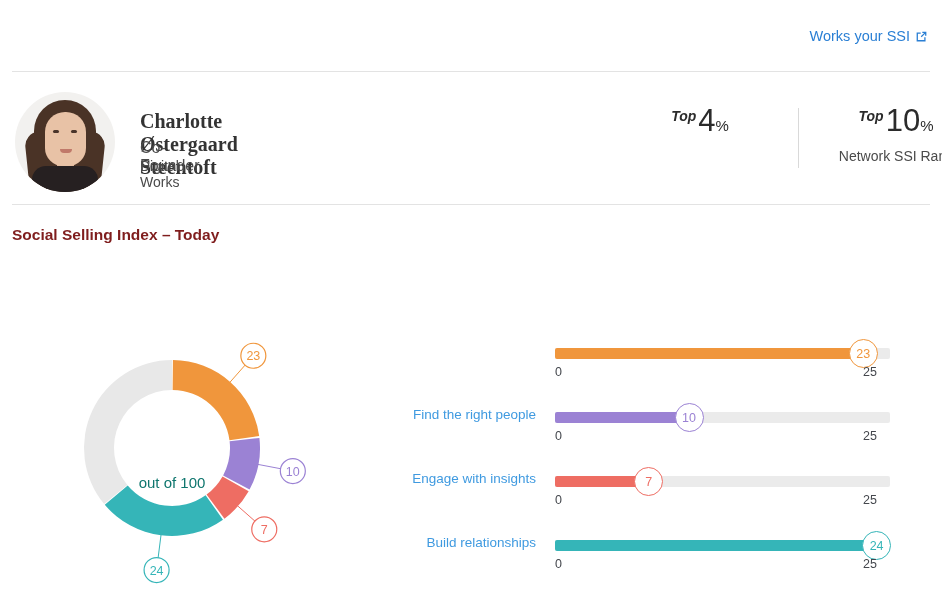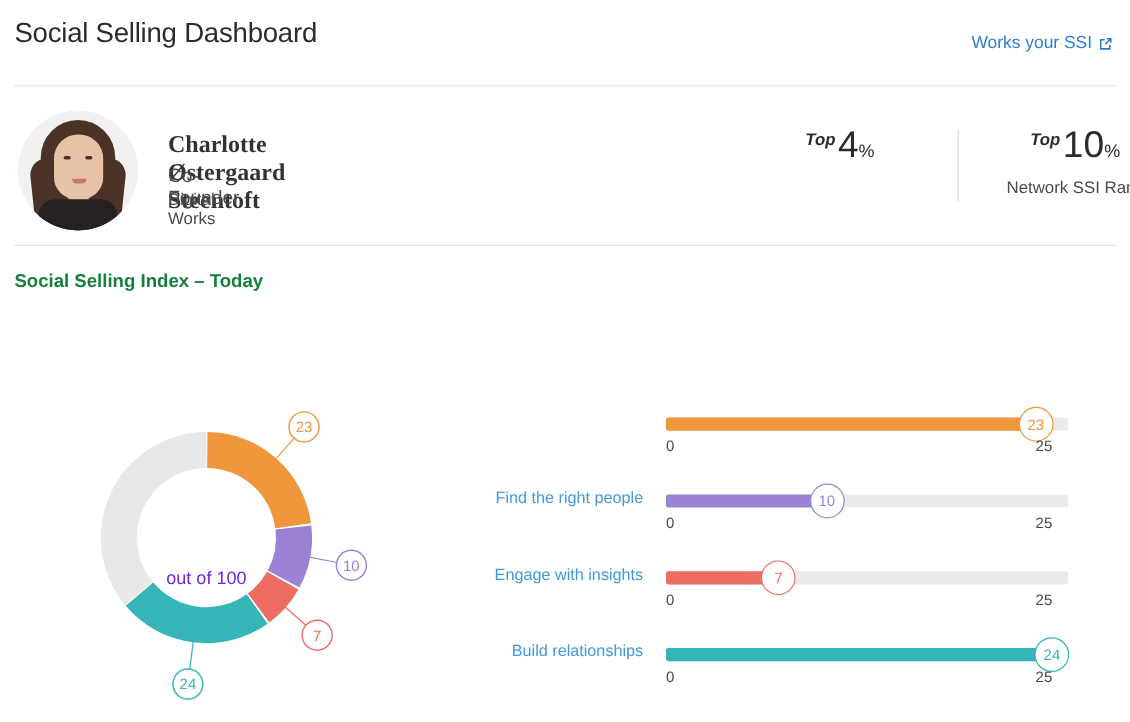--- a/index.html
+++ b/index.html
@@ -117,21 +117,21 @@
     font-size: 14px; color: #4a4a4a;
   }
   .rank-div {
     position: absolute; left: 188px; top: 3px;
     width: 1px; height: 60px; background: #d9d9d9;
   }
 
   
   .ssi-head {
     position: absolute; left: 12px; top: 226px;
-    font-size: 15.5px; font-weight: 700; color: #15803d;
+    font-size: 15.5px; font-weight: 700; color: #7f1d1d;
   }
   .ssi-desc {
     position: absolute; left: 12px; top: 254px; width: 910px;
     font-size: 14.5px; line-height: 21px; color: #4a4a4a;
   }
   .learn-more {
     color: #2a7fd4; text-decoration: underline;
     outline: 1px dotted #8fbbe8; cursor: pointer;
     padding: 0 1px;
   }
@@ -145,21 +145,21 @@
   }
   .donut-score {
     position: absolute; left: 0; top: 98px; width: 248px;
     text-align: center;
     font-size: 54px; font-weight: 300; color: #2b2b2b; line-height: 1;
     letter-spacing: -1px;
   }
   .donut-sub {
     position: absolute; left: 0; top: 152px; width: 248px;
     text-align: center;
-    font-size: 15px; font-weight: 400; color: #6d28d9;
+    font-size: 15px; font-weight: 400; color: #0f766e;
   }
 
   
   .bars { position: absolute; left: 0px; top: 336px; width: 942px; }
   .bar-row { position: absolute; left: 0; width: 942px; height: 58px; }
   .bar-label {
     position: absolute; right: 406px; top: 7px;
     font-size: 13.5px; color: #3f9ae0; text-align: right;
     white-space: nowrap; cursor: pointer;
   }
@@ -185,21 +185,20 @@
   }
   .tick-min { left: 555px; }
   .tick-max { left: 863px; }
 </style>
 </head>
 <body>
 
 <div class="page">
 
   <div class="header">
-    <div class="page-title">Social Selling Dashboard</div>
     <a class="share-link">
       <span>Works your SSI</span>
       <span class="ext-icon">
         <svg viewBox="0 0 16 16" width="13" height="13">
           <path d="M2 3h5v1.6H3.6v7.8h7.8V9H13v5H2z" fill="#2a7fd4"></path>
           <path d="M9 2h5v5h-1.6V4.7L8.2 8.9 7.1 7.8l4.2-4.2H9z" fill="#2a7fd4"></path>
         </svg>
       </span>
     </a>
   </div>

